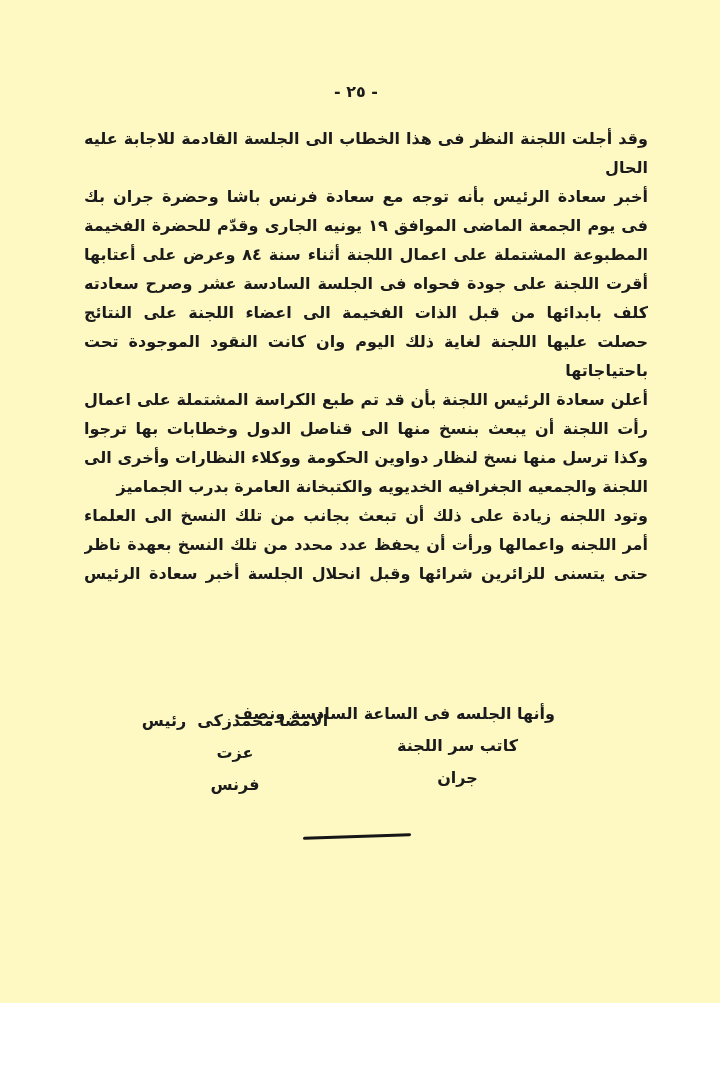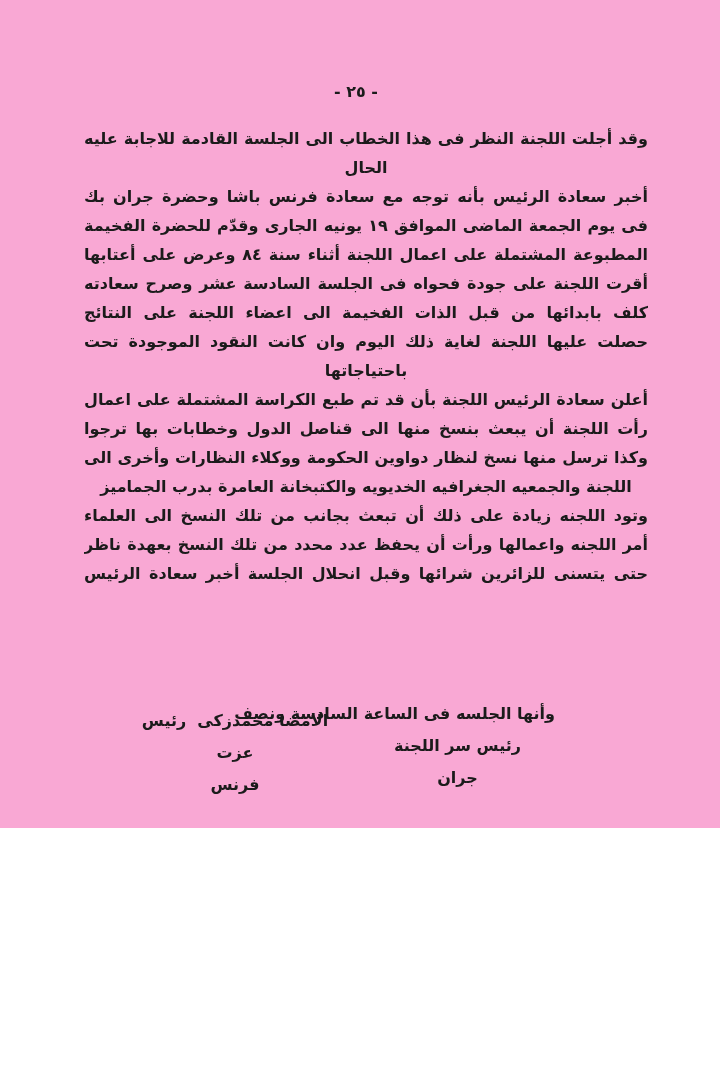--- a/index.html
+++ b/index.html
@@ -3,22 +3,22 @@
 <meta charset="utf-8">
 <style>
   html, body {
     margin: 0;
     padding: 0;
     background: #ffffff;
   }
   .page {
     position: relative;
     width: 720px;
-    height: 828px;
-    background: #f9a8d4;
+    height: 1003px;
+    background: #fef9c3;
     font-family: "DejaVu Sans", sans-serif;
     color: #1b1b1b;
     overflow: hidden;
   }
   .page-number {
     position: absolute;
     top: 82px;
     left: 0;
     width: 712px;
     text-align: center;
@@ -32,21 +32,21 @@
     top: 124px;
     left: 84px;
     right: 72px;
     direction: rtl;
   }
   .line {
     height: 29px;
     line-height: 29px;
     font-size: 16px;
     font-weight: bold;
-    text-align: center;
+    text-align: right;
     white-space: nowrap;
     overflow: visible;
   }
   .line.full {
     white-space: normal;
     text-align: justify;
     text-align-last: justify;
     overflow: hidden;
   }
   .closing {
@@ -101,21 +101,21 @@
     <div class="line full">وكذا ترسل منها نسخ لنظار دواوين الحكومة ووكلاء النظارات وأخرى الى جمعية المعارف</div>
     <div class="line">اللجنة والجمعيه الجغرافيه الخديويه والكتبخانة العامرة بدرب الجماميز</div>
     <div class="line full">وتود اللجنه زيادة على ذلك أن تبعث بجانب من تلك النسخ الى العلماء وكل من يهمه</div>
     <div class="line full">أمر اللجنه واعمالها ورأت أن يحفظ عدد محدد من تلك النسخ بعهدة ناظر المتحف العربى</div>
     <div class="line full">حتى يتسنى للزائرين شرائها وقبل انحلال الجلسة أخبر سعادة الرئيس أنه سيبطل انعقاد</div>
   </div>
 
   <div class="closing">
     <div class="sig-col col-right">
       <div class="sig-line">وأنها الجلسه فى الساعة السادسة ونصف</div>
-      <div class="sig-line">رئيس سر اللجنة</div>
+      <div class="sig-line">كاتب سر اللجنة</div>
       <div class="sig-line">جران</div>
     </div>
     <div class="sig-col col-left">
       <div class="sig-line">الامضا محمدزكى  رئيس</div>
       <div class="sig-line">عزت</div>
       <div class="sig-line">فرنس</div>
     </div>
   </div>
 
   <div class="sig-rule"></div>

